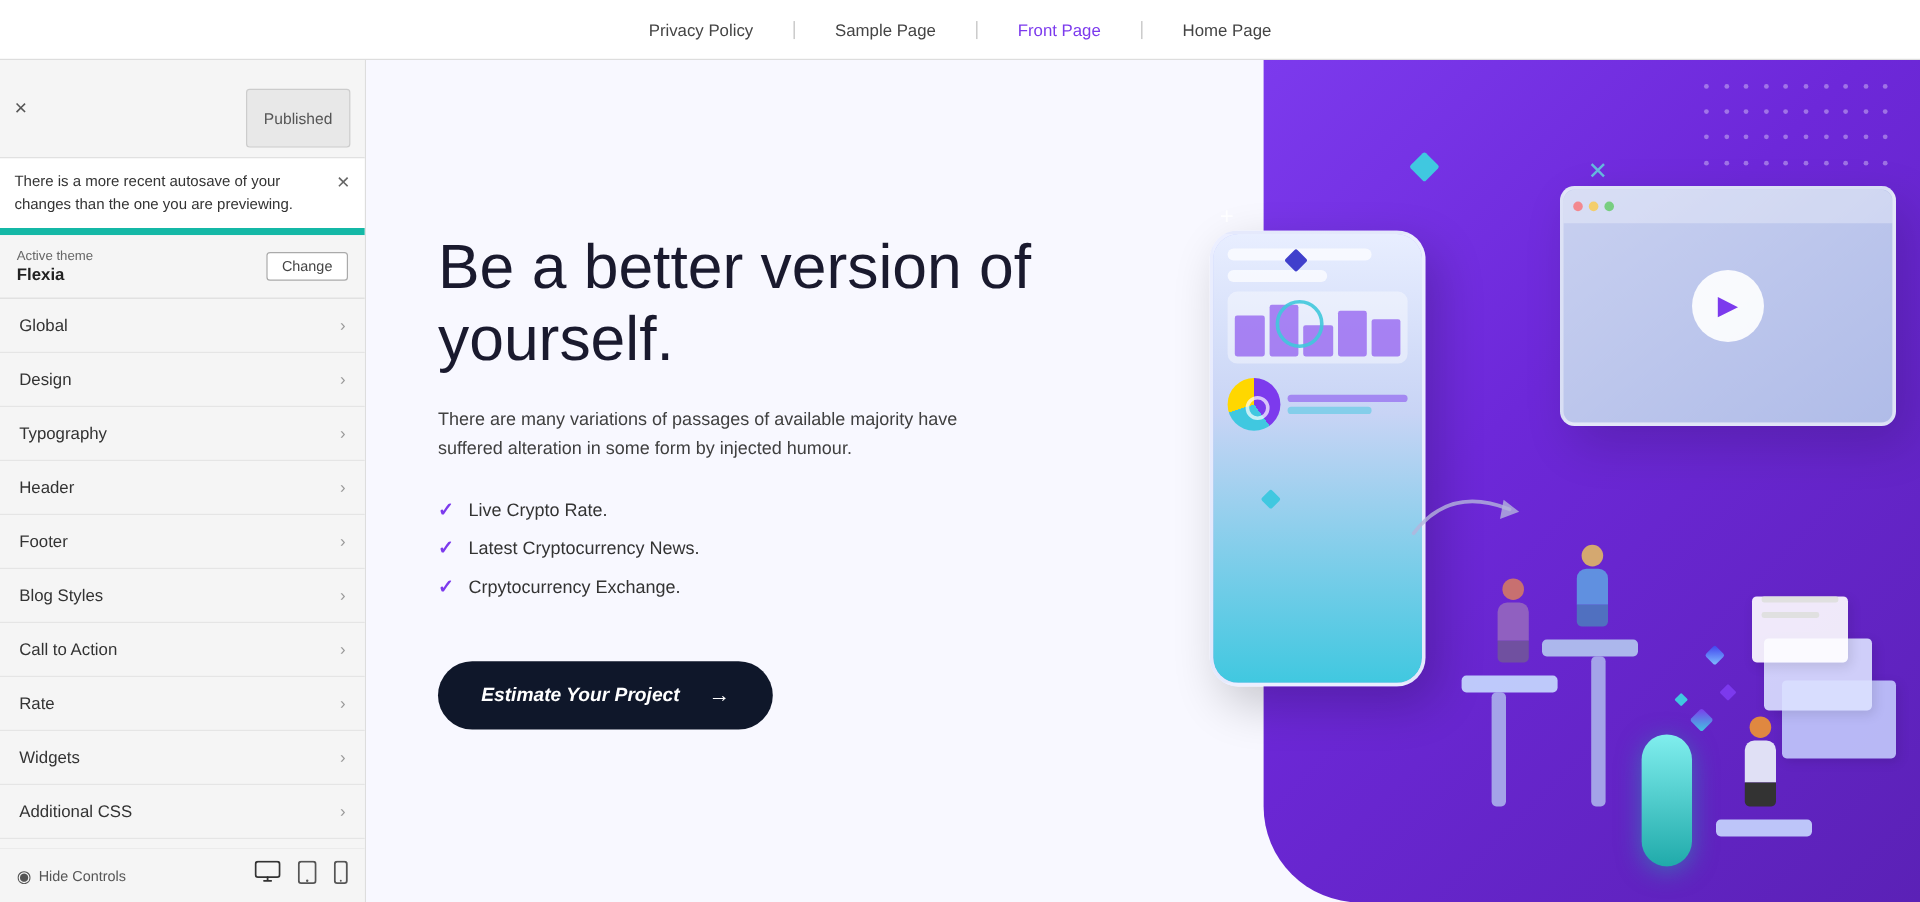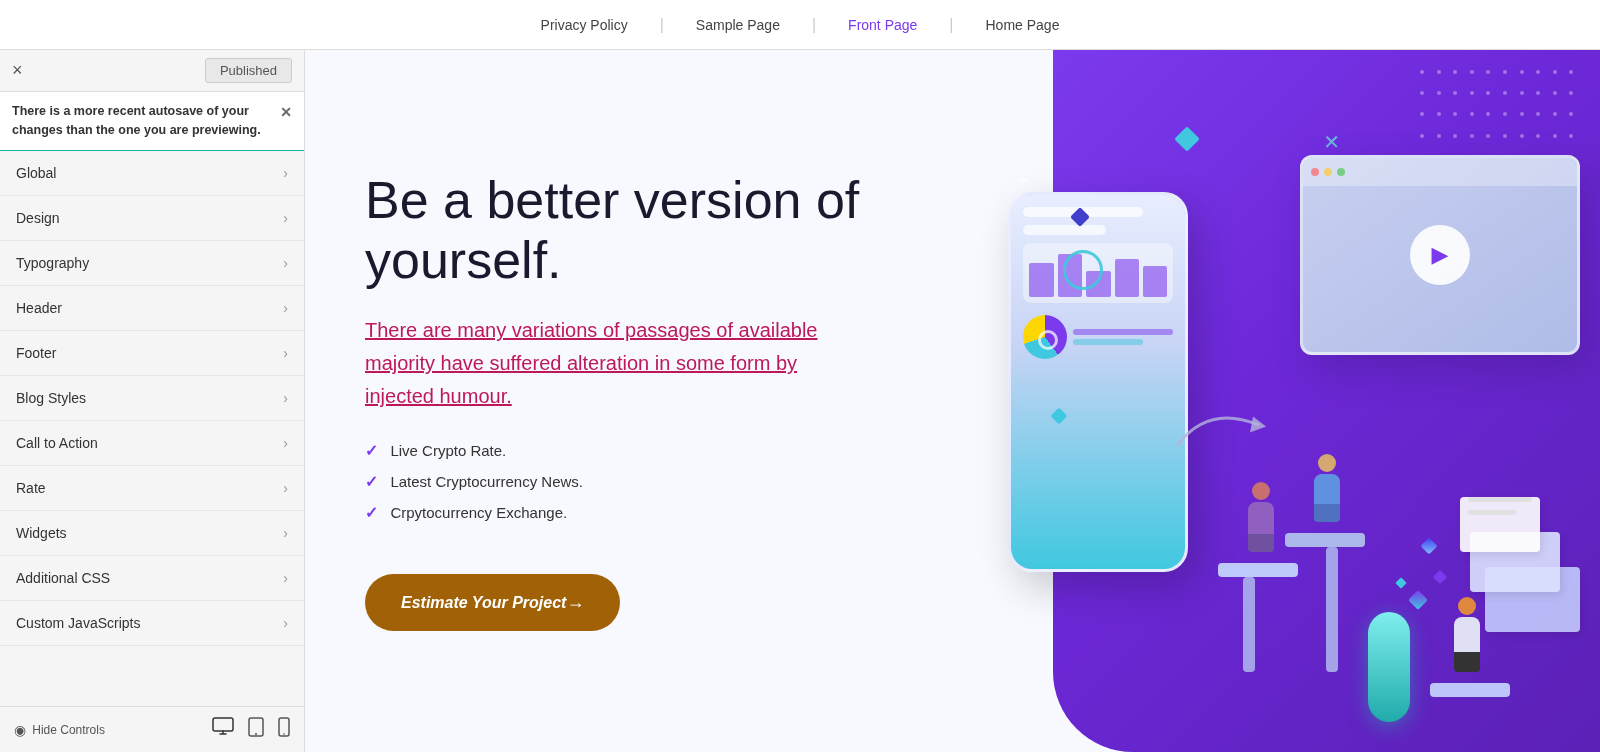--- a/index.html
+++ b/index.html
@@ -40,29 +40,29 @@
       display: flex; align-items: center; justify-content: space-between;
       padding: 8px 12px;
       background: #f5f5f5;
       border-bottom: 1px solid #ddd;
     }
     .panel-close {
       font-size: 18px; cursor: pointer; color: #555; background: none; border: none;
     }
     .panel-published {
       font-size: 13px; color: #555; background: #e8e8e8;
-      padding: 4px 14px; border-radius: 3px; border: 1px solid #ccc;
+      padding: 16px 14px; border-radius: 3px; border: 1px solid #ccc; margin-top: 16px;
     }
 
     
     .autosave-notice {
-      background: #fff; border-bottom: 1px solid #14b8a6;
+      background: #fff; border-bottom: 6px solid #14b8a6;
       padding: 10px 12px;
       display: flex; align-items: flex-start; justify-content: flex-start;
-      font-size: 12.5px; color: #333; line-height: 1.5; font-weight: bold;
+      font-size: 12.5px; color: #333; line-height: 1.5;
     }
     .autosave-notice .notice-text { flex: 1; }
     .autosave-notice .restore-link { color: #0073aa; text-decoration: underline; cursor: pointer; display: block; }
     .autosave-close { cursor: pointer; color: #666; font-size: 14px; margin-left: 8px; }
 
     
     .theme-info {
       padding: 12px 14px;
       background: #f5f5f5;
       border-bottom: 1px solid #ddd;
@@ -131,36 +131,36 @@
       padding: 60px 60px 60px 60px;
       display: flex; flex-direction: column; justify-content: center;
     }
 
     .hero-title {
       font-size: 52px; font-weight: 400; color: #1a1a2e;
       line-height: 1.15; margin-bottom: 24px;
     }
 
     .hero-desc {
-      font-size: 20px; color: #be185d; line-height: 1.65;
-      margin-bottom: 28px; max-width: 480px; text-decoration: underline;
+      font-size: 15px; color: #404040; line-height: 1.65;
+      margin-bottom: 28px; max-width: 480px;
     }
 
     .hero-list { list-style: none; margin-bottom: 40px; }
     .hero-list li {
       display: flex; align-items: center; gap: 12px;
       font-size: 15px; color: #333; margin-bottom: 12px;
     }
     .hero-list li .check {
       color: #7c3aed; font-size: 16px; font-weight: 700;
     }
 
     .cta-btn {
-      display: inline-flex; align-items: center; gap: 0;
-      background: #a16207; color: #fff;
+      display: inline-flex; align-items: center; gap: 24px;
+      background: #0f172a; color: #fff;
       font-size: 16px; font-weight: 600; font-style: italic;
       padding: 18px 36px; border-radius: 50px; border: none;
       cursor: pointer; width: fit-content;
       text-decoration: none;
     }
     .cta-btn .arrow { font-size: 18px; }
 
     
     .hero-right {
       flex: 0 0 48%;
@@ -298,20 +298,27 @@
       <span class="panel-published">Published</span>
     </div>
 
     <div class="autosave-notice">
       <div class="notice-text">
         <span>There is a more recent autosave of your changes than the one you are previewing.</span>
       </div>
       <span class="autosave-close">✕</span>
     </div>
 
+    <div class="theme-info">
+      <div>
+        <div class="theme-label">Active theme</div>
+        <div class="theme-name">Flexia</div>
+      </div>
+      <button class="change-btn">Change</button>
+    </div>
 
     <div class="panel-scroll-area">
       <div class="menu-item">
         <span>Global</span>
         <span class="chevron">›</span>
       </div>
       <div class="menu-item">
         <span>Design</span>
         <span class="chevron">›</span>
       </div>

